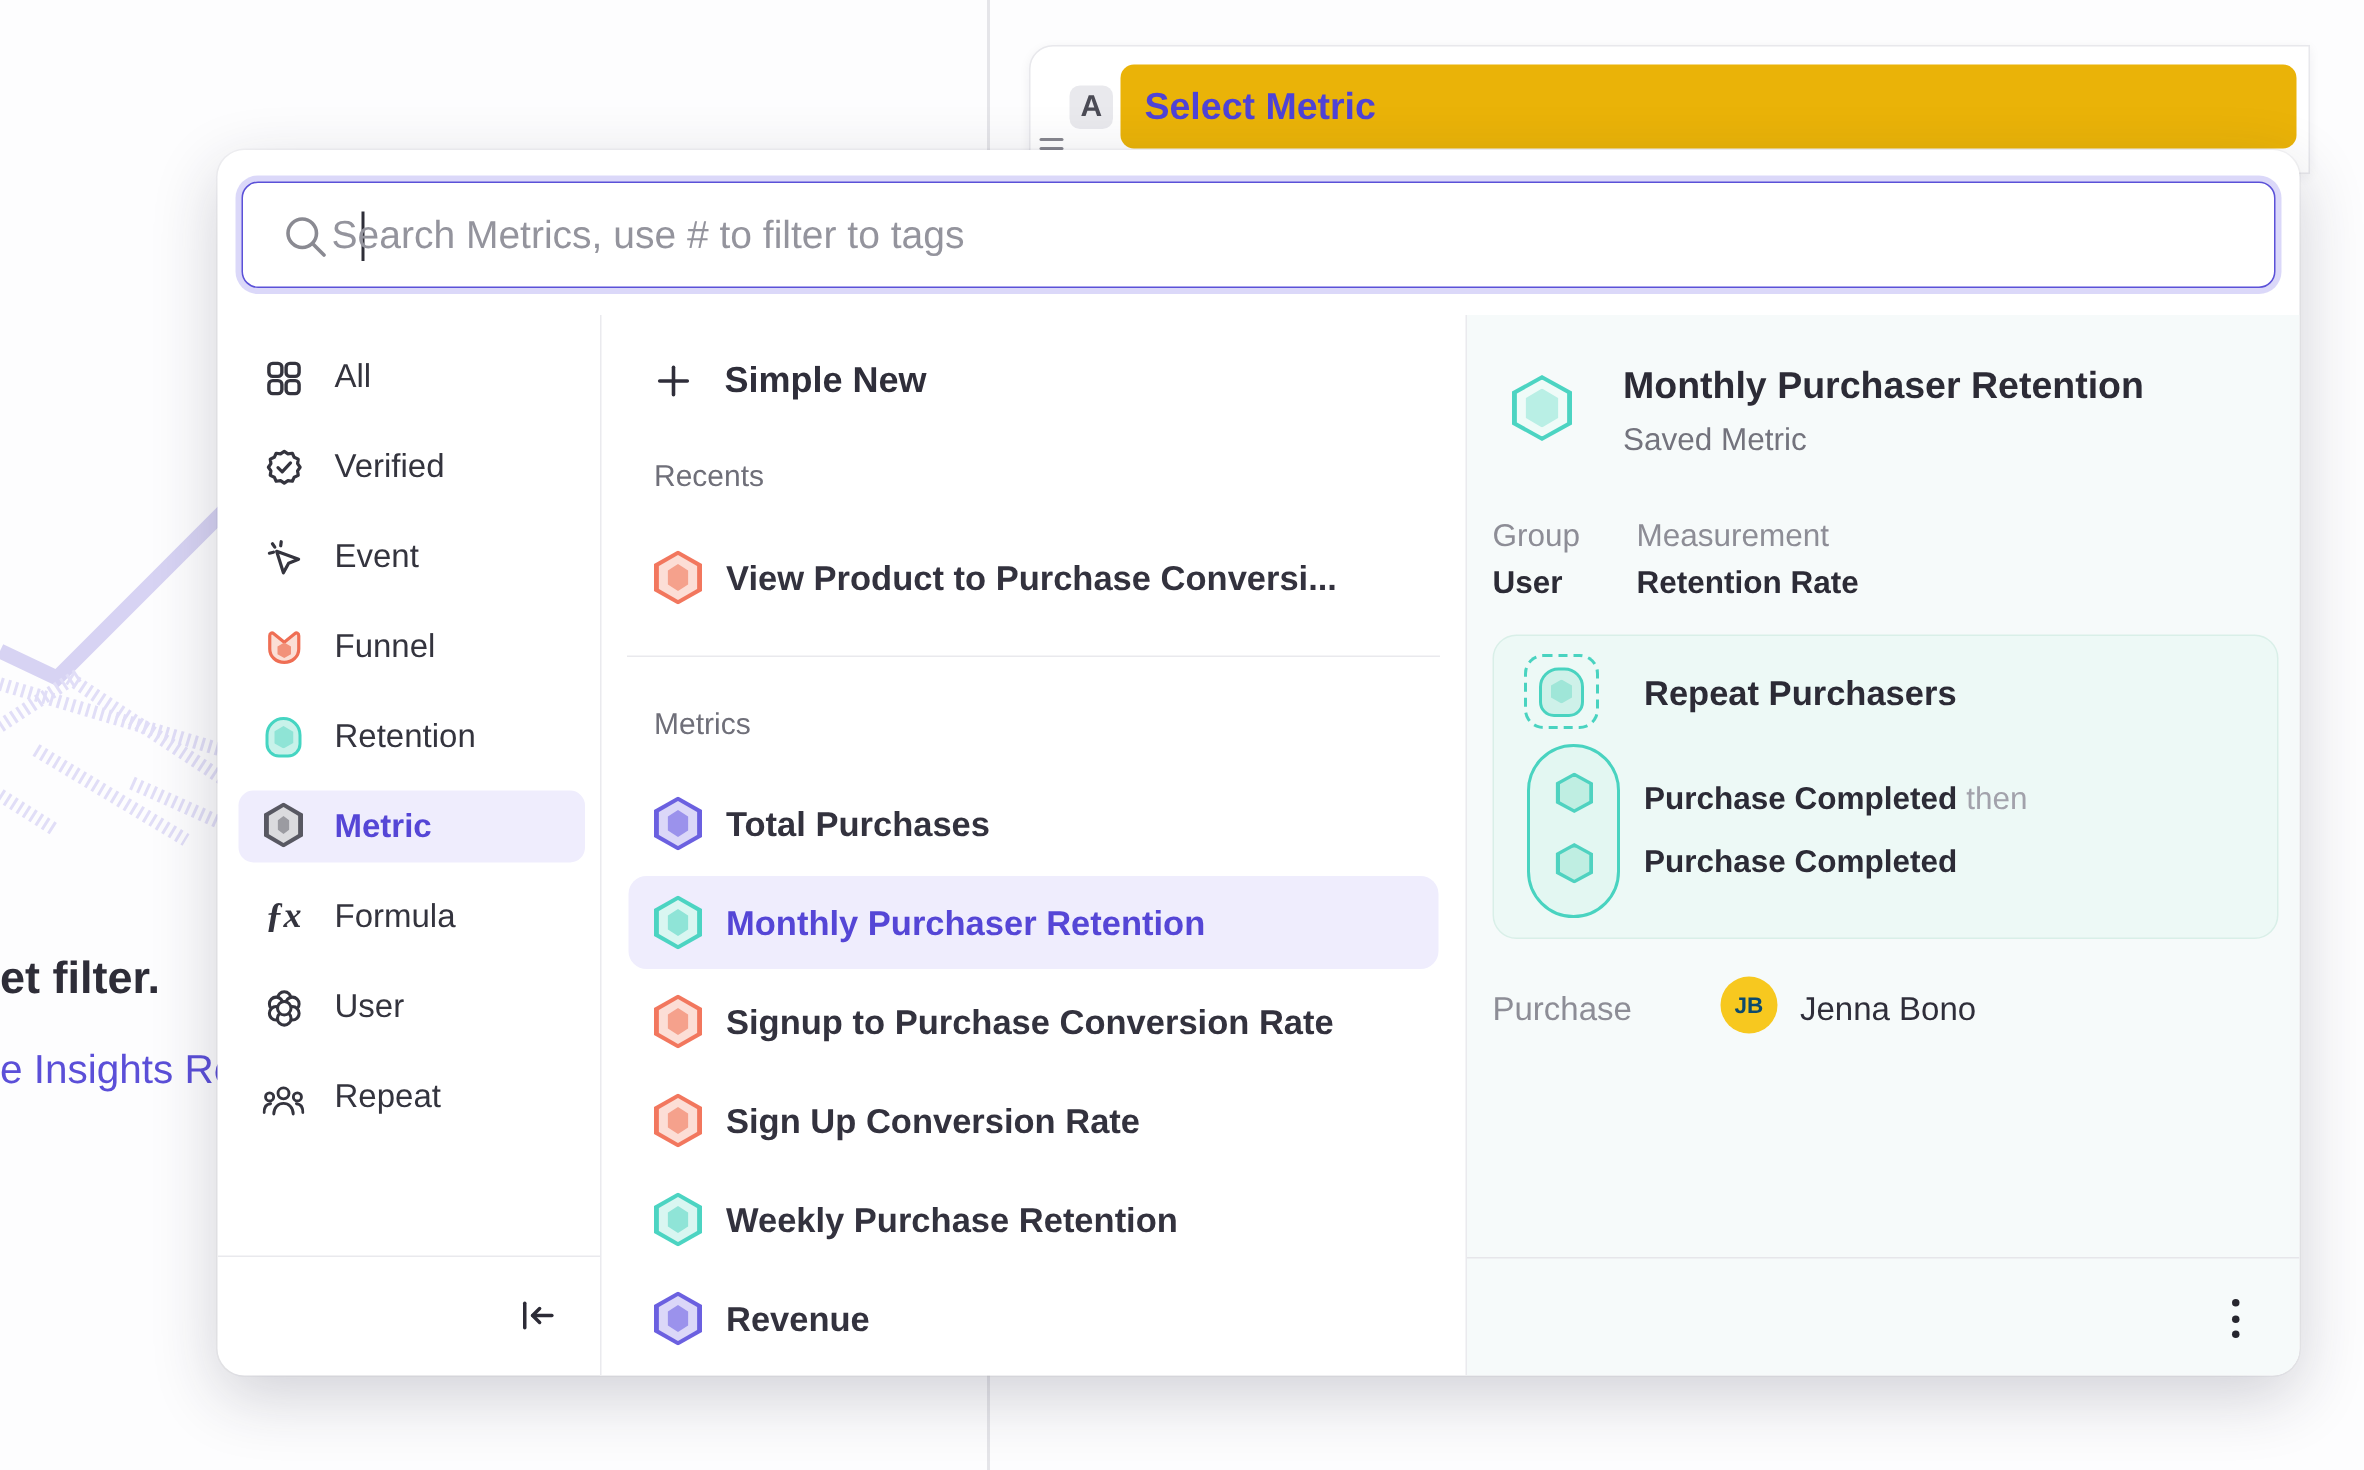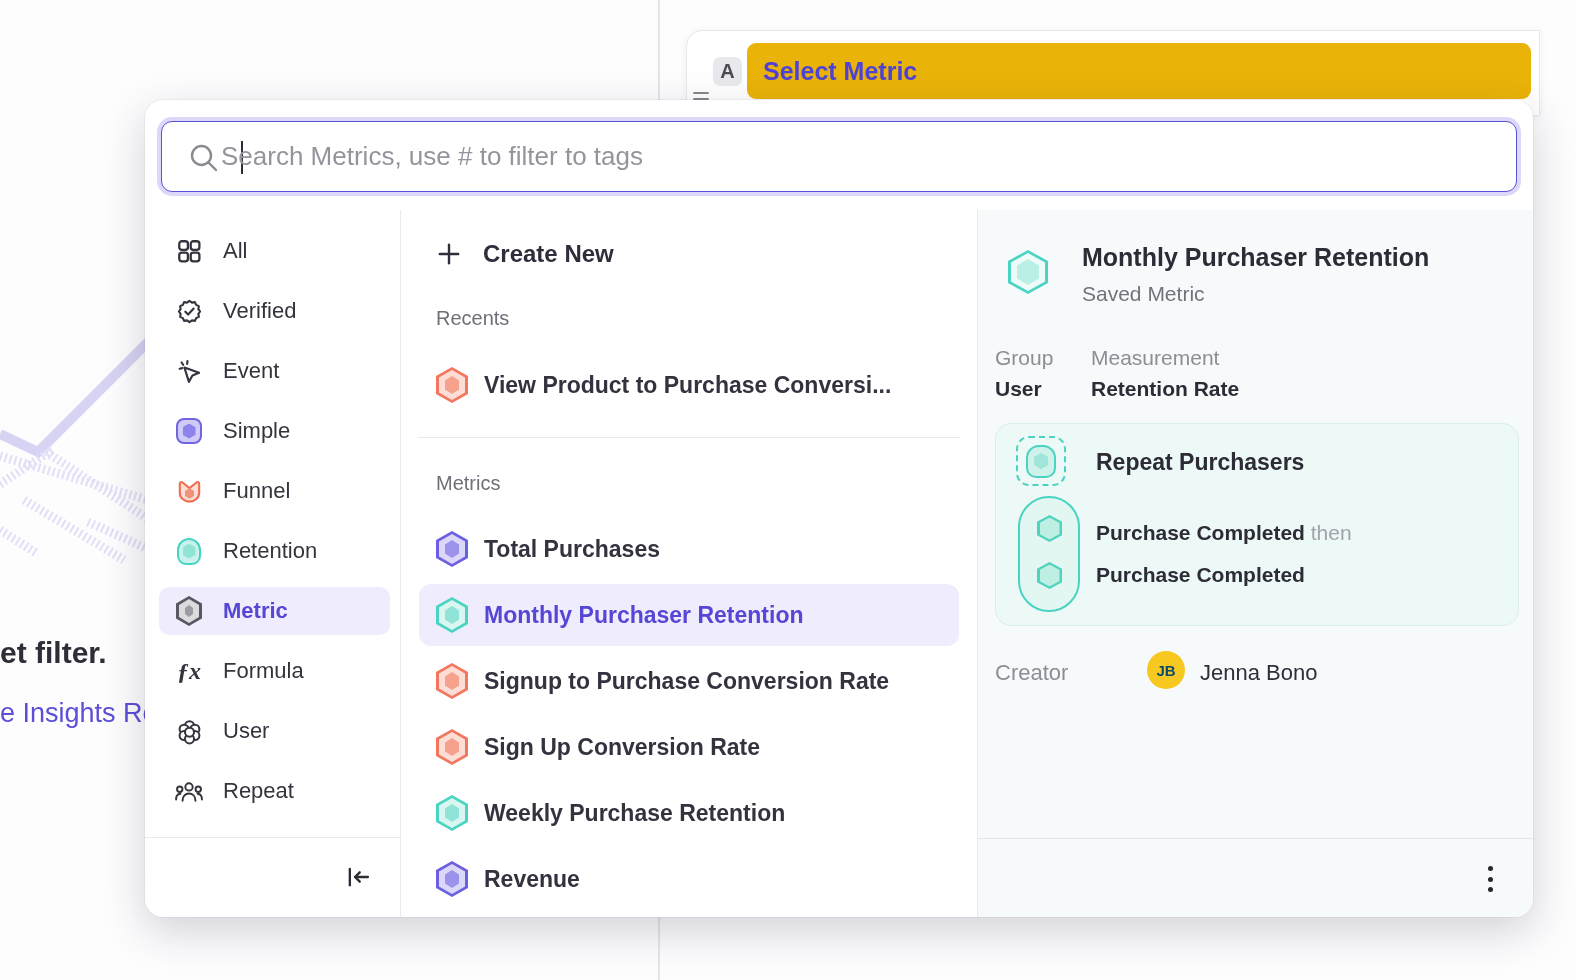--- a/index.html
+++ b/index.html
@@ -46,21 +46,21 @@
   .body-cols { position:absolute; left:0; top:110px; width:1388px; height:707px; }
   .col-side { position:absolute; left:0; top:0; width:255px; height:707px; }
   .col-mid  { position:absolute; left:255px; top:0; width:578px; height:707px;
     border-left:1px solid #eaeaee; border-right:1px solid #eaeaee; background:#fff; }
   .col-right{ position:absolute; left:833px; top:0; width:555px; height:707px; background:#f6fafa; }
 
   
   .side-list { padding-top:17px; display:flex; flex-direction:column; gap:12px; }
   .side-item { height:48px; margin:0 10px 0 14px; border-radius:10px; display:flex; align-items:center;
     padding-left:16px; gap:20px; font-size:22px; font-weight:500; color:#34343e; cursor:pointer; }
-  .side-item .ic { width:28px; height:28px; display:flex; align-items:center; justify-content:center; flex:0 0 28px; }
+  .side-item .ic { width:28px; height:28px; display:flex; align-items:flex-end; justify-content:center; flex:0 0 28px; }
   .side-item.selected { background:#efedfd; color:#5546d6; font-weight:600; }
   .side-divider { position:absolute; left:0; right:0; top:627px; height:1px; background:#e9e9ed; }
   .collapse-btn { position:absolute; right:28px; top:653px; width:28px; height:28px; cursor:pointer; }
 
   .icon-simple { width:26px; height:26px; background:#cfcaf7; border:2px solid #6f65e3; border-radius:8px;
     display:flex; align-items:center; justify-content:center; }
   .icon-retention { width:24px; height:27px; background:#c8f2ea; border:2px solid #45d5c2;
     border-radius:12px 12px 9px 9px; display:flex; align-items:center; justify-content:center; }
   .fx { font-family:"Liberation Serif","DejaVu Serif",serif; font-style:italic; font-weight:700;
     font-size:24px; color:#34343e; }
@@ -188,28 +188,20 @@
                 <path d="M7.5 8.5 L20.5 13.2 L14.6 15.6 L11.5 21.2 Z" stroke-linejoin="round"></path>
                 <line x1="3.2" y1="9.6" x2="5.6" y2="9.0" stroke-linecap="round"></line>
                 <line x1="5.0" y1="4.0" x2="6.4" y2="6.0" stroke-linecap="round"></line>
                 <line x1="10.2" y1="2.8" x2="9.9" y2="5.2" stroke-linecap="round"></line>
               </svg>
               </span>
             <span>Event</span>
           </div>
           <div class="side-item">
             <span class="ic">
-              <span class="icon-simple">
-                  <span class="hexlet" style="background:#8d83ea"></span>
-                </span>
-              </span>
-            <span>Simple</span>
-          </div>
-          <div class="side-item">
-            <span class="ic">
               <svg width="27" height="27" viewBox="0 0 24 24">
                 <path d="M3.4 5.2 C3.4 3.6 4.7 3.1 5.8 4 L12 9 L18.2 4 C19.3 3.1 20.6 3.6 20.6 5.2 L20.6 13 C20.6 17.5 16.8 21 12 21 C7.2 21 3.4 17.5 3.4 13 Z" fill="#fbded5" stroke="#ef6e54" stroke-width="1.9"></path>
                 <path d="M12 9.2 l4 2.3 v4.6 l-4 2.3 -4 -2.3 v-4.6 Z" fill="#f2917a"></path>
               </svg>
               </span>
             <span>Funnel</span>
           </div>
           <div class="side-item">
             <span class="ic">
               <span class="icon-retention">
@@ -271,21 +263,21 @@
           </svg>
         </div>
       </div>
 
       <div class="col-mid">
         <div class="create-row">
           <svg width="26" height="26" viewBox="0 0 24 24" fill="none" stroke="#2f2e3a" stroke-width="2.2" stroke-linecap="round">
             <line x1="12" y1="3.5" x2="12" y2="20.5"></line>
               <line x1="3.5" y1="12" x2="20.5" y2="12"></line>
           </svg>
-          <span>Create New</span>
+          <span>Simple New</span>
         </div>
 
         <div class="sec-label" style="top:97px">Recents</div>
         <div class="mid-item" style="top:144px">
           <span class="hx coral">
               <i class="l1"></i>
               <i class="l2"></i>
               <i class="l3"></i>
             </span>
           <span>View Product to Purchase Conversi...</span>
@@ -383,21 +375,21 @@
           </div>
           <div class="def-step" style="top:97px">
             <span>Purchase Completed</span>
             <span class="then"> then</span>
           </div>
           <div class="def-step" style="top:139px">
             <span>Purchase Completed</span>
           </div>
         </div>
 
-        <div class="creator-label">Creator</div>
+        <div class="creator-label">Purchase</div>
         <div class="creator-avatar">JB</div>
         <div class="creator-name">Jenna Bono</div>
 
         <div class="right-divider"></div>
         <div class="kebab">
             <i></i>
             <i></i>
             <i></i>
           </div>
       </div>

